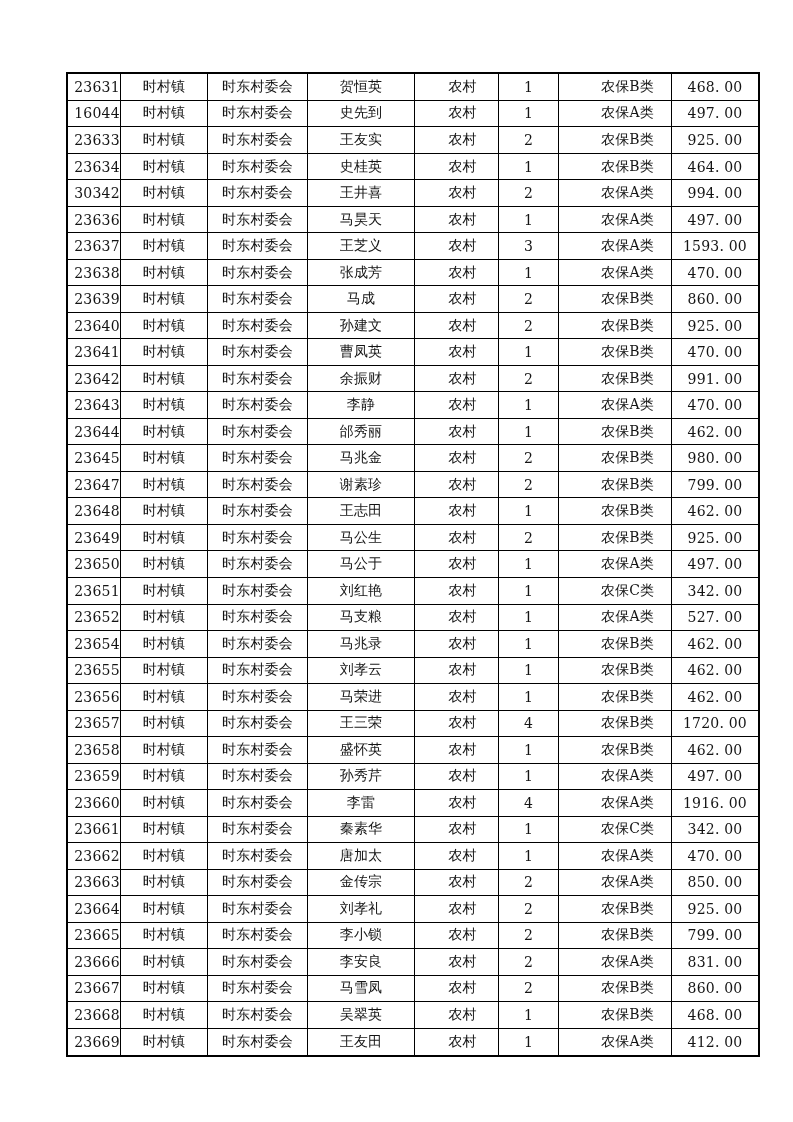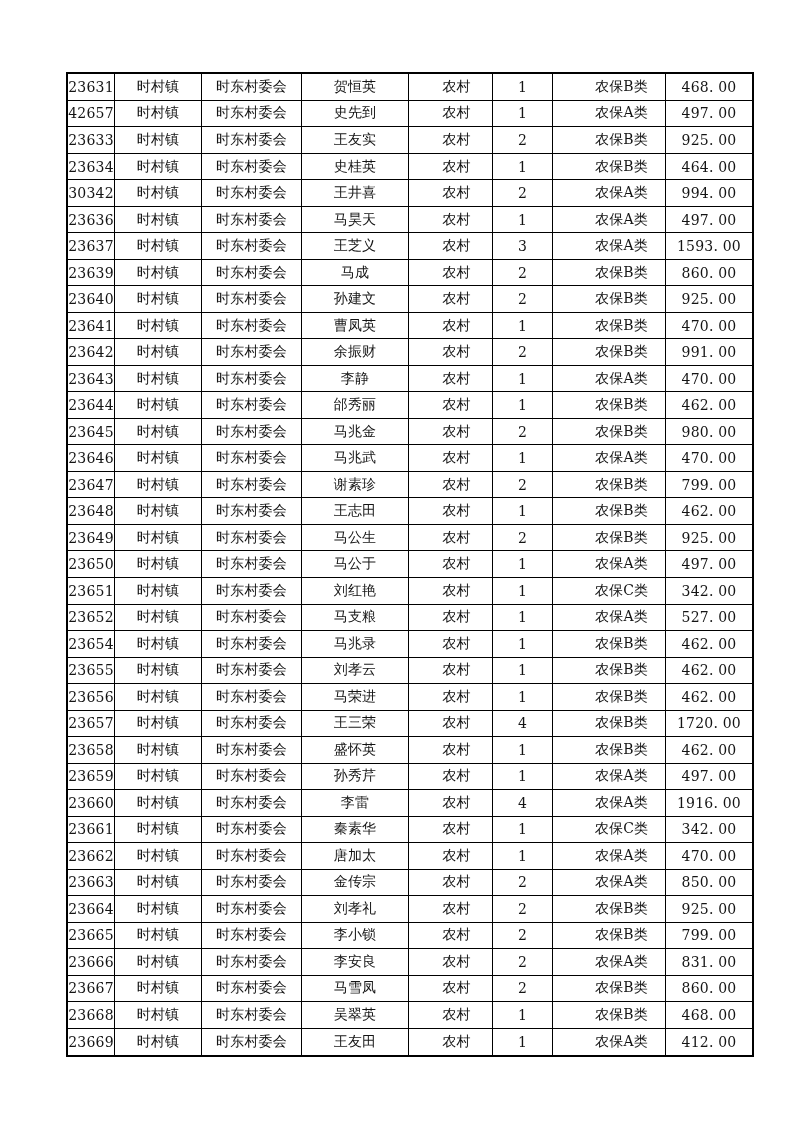--- a/index.html
+++ b/index.html
@@ -30,21 +30,21 @@
     text-align: center;
     vertical-align: middle;
     padding: 0;
     font-size: 14px;
     color: #141414;
     white-space: nowrap;
     overflow: hidden;
     letter-spacing: 0.2px;
   }
   
-  .sheet-table td:nth-child(1) { width: 46px; }
+  .sheet-table td:nth-child(1) { width: 46px; padding-left: 6px; }
   .sheet-table td:nth-child(2) { width: 86px; border-radius: 11px; }
   .sheet-table td:nth-child(3) { width: 99px; }
   .sheet-table td:nth-child(4) { width: 106px; }
   .sheet-table td:nth-child(5) { width: 71px; padding-left: 12px; }
   .sheet-table td:nth-child(6) { width: 59px; }
   .sheet-table td:nth-child(7) { width: 87px; padding-left: 25px; }
   .sheet-table td:nth-child(8) { width: 86px; margin-top: 29px; }
 </style>
 </head>
 <body>
@@ -56,21 +56,21 @@
           <td>23631</td>
           <td>时村镇</td>
           <td>时东村委会</td>
           <td>贺恒英</td>
           <td>农村</td>
           <td>1</td>
           <td>农保B类</td>
           <td>468. 00</td>
         </tr>
         <tr>
-          <td>42657</td>
+          <td>16044</td>
           <td>时村镇</td>
           <td>时东村委会</td>
           <td>史先到</td>
           <td>农村</td>
           <td>1</td>
           <td>农保A类</td>
           <td>497. 00</td>
         </tr>
         <tr>
           <td>23633</td>
@@ -116,20 +116,30 @@
           <td>23637</td>
           <td>时村镇</td>
           <td>时东村委会</td>
           <td>王芝义</td>
           <td>农村</td>
           <td>3</td>
           <td>农保A类</td>
           <td>1593. 00</td>
         </tr>
         <tr>
+          <td>23638</td>
+          <td>时村镇</td>
+          <td>时东村委会</td>
+          <td>张成芳</td>
+          <td>农村</td>
+          <td>1</td>
+          <td>农保A类</td>
+          <td>470. 00</td>
+        </tr>
+        <tr>
           <td>23639</td>
           <td>时村镇</td>
           <td>时东村委会</td>
           <td>马成</td>
           <td>农村</td>
           <td>2</td>
           <td>农保B类</td>
           <td>860. 00</td>
         </tr>
         <tr>
@@ -184,30 +194,20 @@
         </tr>
         <tr>
           <td>23645</td>
           <td>时村镇</td>
           <td>时东村委会</td>
           <td>马兆金</td>
           <td>农村</td>
           <td>2</td>
           <td>农保B类</td>
           <td>980. 00</td>
-        </tr>
-        <tr>
-          <td>23646</td>
-          <td>时村镇</td>
-          <td>时东村委会</td>
-          <td>马兆武</td>
-          <td>农村</td>
-          <td>1</td>
-          <td>农保A类</td>
-          <td>470. 00</td>
         </tr>
         <tr>
           <td>23647</td>
           <td>时村镇</td>
           <td>时东村委会</td>
           <td>谢素珍</td>
           <td>农村</td>
           <td>2</td>
           <td>农保B类</td>
           <td>799. 00</td>

